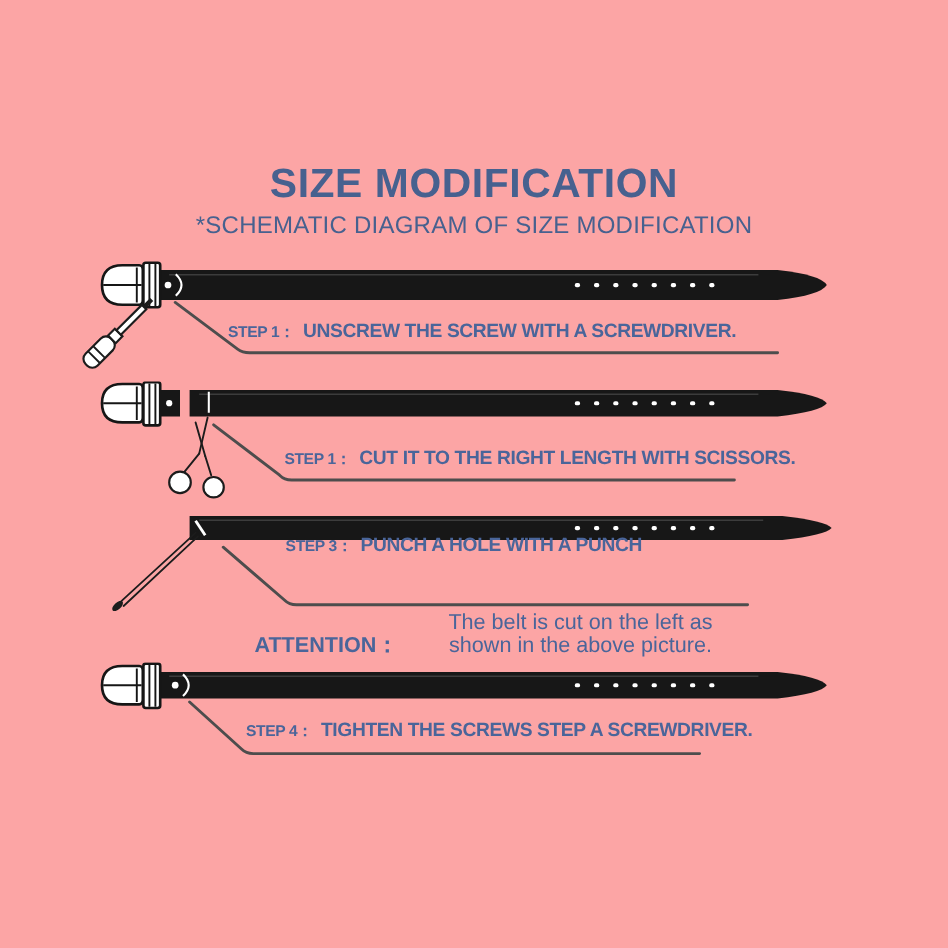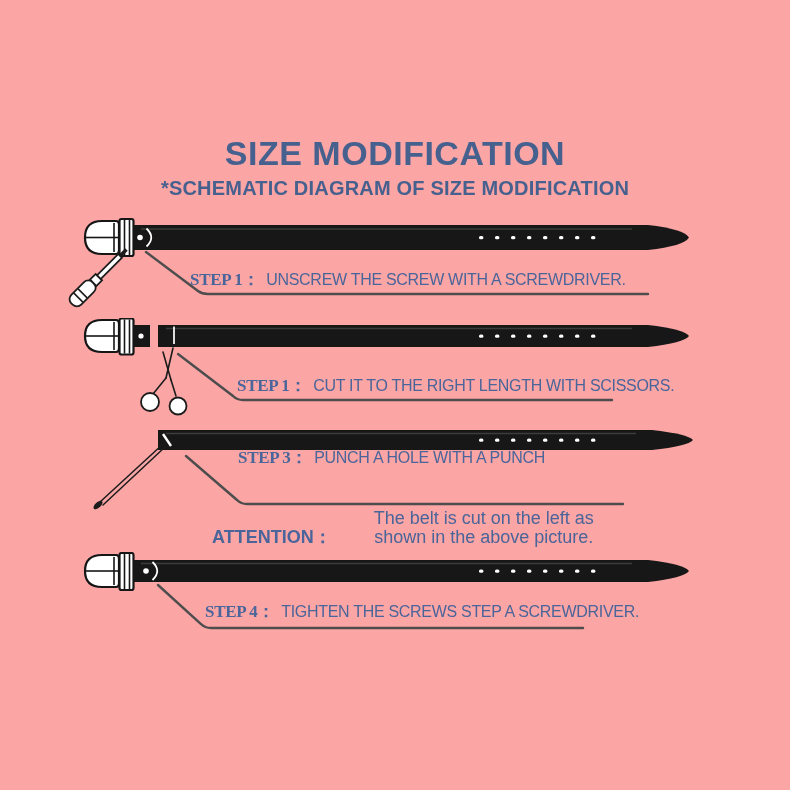--- a/index.html
+++ b/index.html
@@ -1,26 +1,26 @@
 <!DOCTYPE html>
 <html style="--accent: #47618f; --step_text: #4a659a; --belt: #171717; --leader_line: #4d4d4d;"><head>
 <meta charset="utf-8">
 <style>
   html,body{margin:0;padding:0;background:#ffffff;}
   .page{position:relative;width:790px;height:790px;background:#fca5a5;overflow:hidden;
         font-family:"Liberation Sans",sans-serif;}
   .title{position:absolute;top:134px;left:0;width:790px;text-align:center;
          font-size:34px;font-weight:700;color:var(--accent,#47618f);letter-spacing:.5px;}
   .subtitle{position:absolute;top:177px;left:0;width:790px;text-align:center;
-         font-size:20px;font-weight:700;color:var(--accent,#47618f);letter-spacing:.2px;}
+         font-size:20px;font-weight:400;color:var(--accent,#47618f);letter-spacing:.2px;}
   .row-svg{position:absolute;left:0;}
   .step-line{position:absolute;white-space:nowrap;font-size:16px;color:var(--step_text,#4a659a);
          letter-spacing:-0.3px;}
-  .step-label{font-weight:700;margin-right:7px;font-size:17px;font-family:Liberation Serif, serif;}
-  .step-desc{font-weight:400;text-align:right;}
+  .step-label{font-weight:700;margin-right:7px;font-size:13px;}
+  .step-desc{font-weight:700;text-align:right;}
   .attention{position:absolute;left:212px;top:509px;display:flex;align-items:flex-end;
          color:var(--step_text,#4a659a);}
   .attention .att-label{font-weight:700;font-size:18px;margin-right:6px;line-height:20px;}
   .attention .att-body{font-size:18px;font-weight:500;line-height:19px;text-align:center;margin-left:36px;}
   svg .belt{fill:var(--belt,#171717);}
   svg .edge{stroke:#3c3c3c;stroke-width:1.3;fill:none;}
   svg .hole{fill:#ffffff;}
   svg .outline{fill:#ffffff;stroke:#161616;stroke-width:2.2;}
   svg .thin{stroke:#161616;stroke-width:1.6;fill:none;}
   svg .whiteline{stroke:#ffffff;fill:none;}

